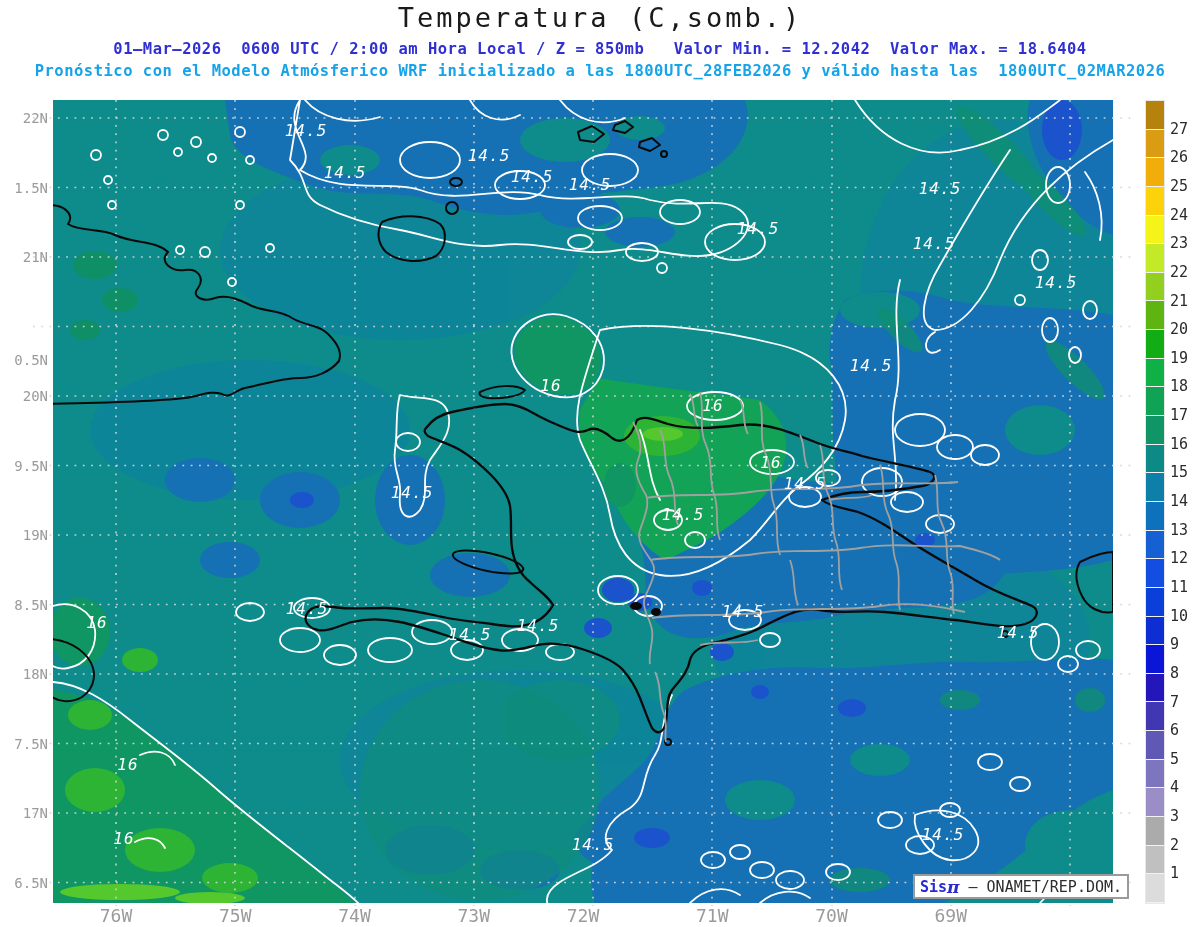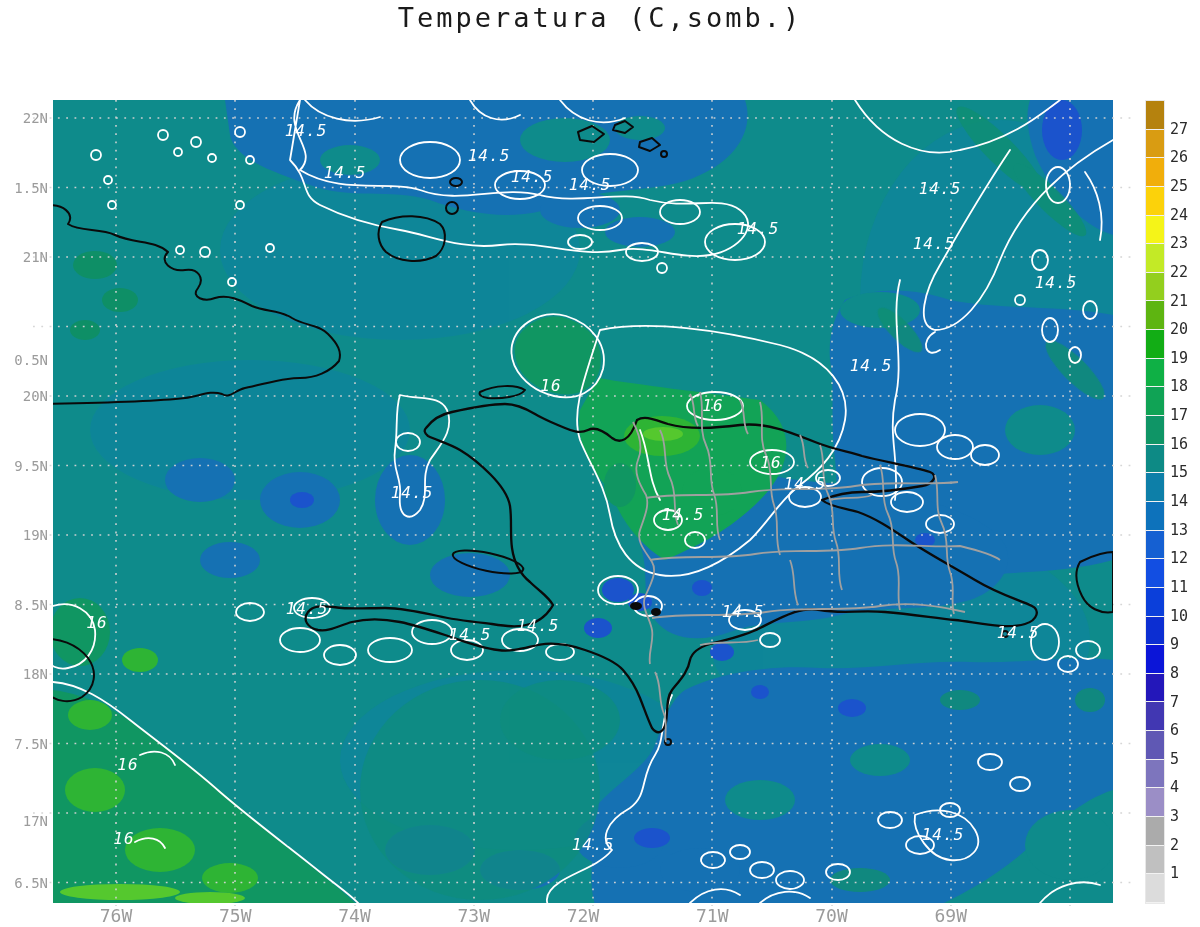--- a/index.html
+++ b/index.html
@@ -24,20 +24,22 @@
   #branding .sis{color:#2a2ad4;font-weight:bold;}
   #branding .pi{color:#2a2ad4;font-style:italic;font-family:"DejaVu Serif",serif;font-size:17px;font-weight:bold;}
   #branding .org{color:#2d2d2d;}
 </style>
 </head>
 <body>
 
 <div class="stage">
 
   <div class="hdr title">Temperatura (C,somb.)</div>
+  <div class="hdr info">01–Mar–2026  0600 UTC / 2:00 am Hora Local / Z = 850mb   Valor Min. = 12.2042  Valor Max. = 18.6404</div>
+  <div class="hdr model">Pronóstico con el Modelo Atmósferico WRF inicializado a las 1800UTC_28FEB2026 y válido hasta las  1800UTC_02MAR2026</div>
 
   <svg id="map-svg" width="1200" height="927" viewBox="0 0 1200 927">
     <defs>
       <clipPath id="mapclip">
           <rect x="53" y="100" width="1060" height="803"></rect>
         </clipPath>
     </defs>
 
     <g clip-path="url(#mapclip)">
       <rect x="53" y="100" width="1060" height="803" fill="#0e8b8b"></rect>
@@ -315,21 +317,21 @@
       <div class="lat-label" style="left: 0px; top: 110px;">22N</div>
       <div class="lat-label" style="left: 0px; top: 179.5px;">1.5N</div>
       <div class="lat-label" style="left: 0px; top: 249px;">21N</div>
       <div class="lat-label" style="left: 0px; top: 318.5px; margin-top: 33px;">0.5N</div>
       <div class="lat-label" style="left: 0px; top: 388px;">20N</div>
       <div class="lat-label" style="left: 0px; top: 457.5px;">9.5N</div>
       <div class="lat-label" style="left: 0px; top: 527px;">19N</div>
       <div class="lat-label" style="left: 0px; top: 596.5px;">8.5N</div>
       <div class="lat-label" style="left: 0px; top: 666px;">18N</div>
       <div class="lat-label" style="left: 0px; top: 735.5px;">7.5N</div>
-      <div class="lat-label" style="left: 0px; top: 805px; margin-top: 8px;">17N</div>
+      <div class="lat-label" style="left: 0px; top: 805px;">17N</div>
       <div class="lat-label" style="left: 0px; top: 874.5px;">6.5N</div>
     </div>
   <div id="lon-labels">
       <div class="lon-label" style="left: 116px;">76W</div>
       <div class="lon-label" style="left: 235.25px;">75W</div>
       <div class="lon-label" style="left: 354.5px;">74W</div>
       <div class="lon-label" style="left: 473.75px;">73W</div>
       <div class="lon-label" style="left: 583px;">72W</div>
       <div class="lon-label" style="left: 712.25px;">71W</div>
       <div class="lon-label" style="left: 831.5px;">70W</div>
@@ -419,13 +421,16 @@
       <div class="cb-label" style="top: 663.857px;">8</div>
       <div class="cb-label" style="top: 692.5px;">7</div>
       <div class="cb-label" style="top: 721.143px;">6</div>
       <div class="cb-label" style="top: 749.786px;">5</div>
       <div class="cb-label" style="top: 778.429px;">4</div>
       <div class="cb-label" style="top: 807.071px;">3</div>
       <div class="cb-label" style="top: 835.714px;">2</div>
       <div class="cb-label" style="top: 864.357px;">1</div>
     </div>
 
+  <div id="branding">
+    <span class="sis">Sis</span><span class="pi">π</span><span class="org"> – ONAMET/REP.DOM.</span>
+  </div>
 </div>
 
 </body></html>

